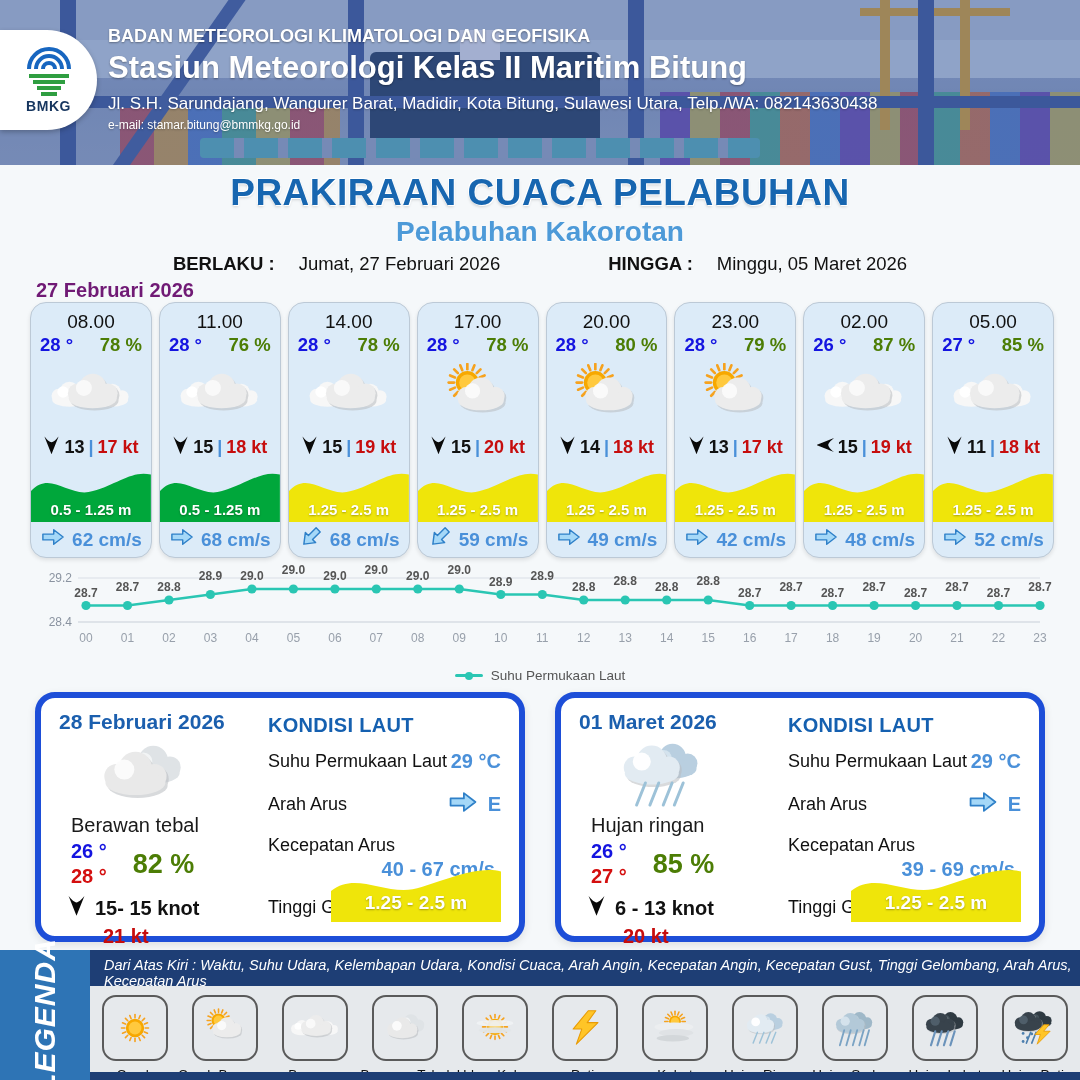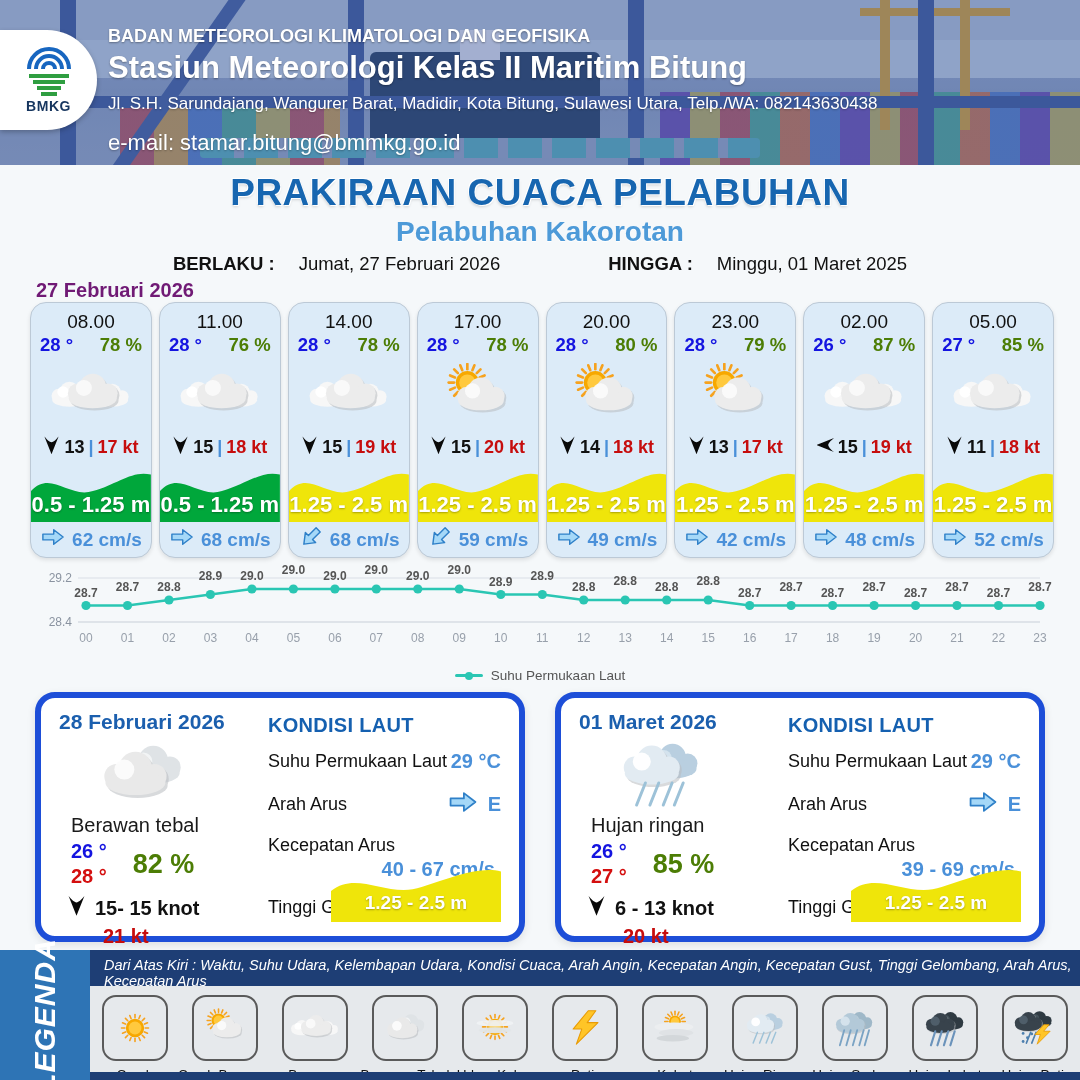--- a/index.html
+++ b/index.html
@@ -10,21 +10,21 @@
   .hdr{position:absolute;left:0;top:0;width:1080px;height:165px;overflow:hidden;
        background:linear-gradient(180deg,#a8bcd2 0%,#93a9c4 55%,#9db0c6 100%);}
   .hdr .sky{position:absolute;left:0;top:0;right:0;height:40px;background:#b9cbdb;}
   .hdr .sea{position:absolute;left:0;top:40px;right:0;height:38px;background:#c6d9e4;}
   .hdr .deco{position:absolute;}
   .hdr .overlay{position:absolute;inset:0;background:rgba(60,82,158,0.40);}
   .hdr-text{position:absolute;left:108px;top:26px;color:#fff;z-index:5;}
   .hdr-agency{font-size:18px;font-weight:bold;text-shadow:0 1px 2px rgba(0,0,0,.35);}
   .hdr-station{font-size:31px;font-weight:bold;margin-top:3px;text-shadow:0 1px 2px rgba(0,0,0,.35);}
   .hdr-address{font-size:17px;margin-top:8px;text-shadow:0 1px 2px rgba(0,0,0,.3);}
-  .hdr-email{font-size:22px;margin-top:16px;text-shadow:0 1px 2px rgba(0,0,0,.3);}
+  .hdr-email{font-size:12px;margin-top:4px;text-shadow:0 1px 2px rgba(0,0,0,.3);}
   .logo{position:absolute;left:0;top:30px;width:97px;height:100px;background:#fff;
         border-radius:0 50px 50px 0;z-index:6;display:flex;flex-direction:column;
         align-items:center;justify-content:center;box-shadow:0 2px 5px rgba(0,0,0,.25);}
   .logo-name{font-size:14px;font-weight:bold;color:#16355e;letter-spacing:.5px;margin-top:1px;}
 
   
   .main-title{position:absolute;left:0;top:172px;width:100%;text-align:center;
       font-size:37px;font-weight:800;color:#1766b0;letter-spacing:.5px;
       text-shadow:1px 1px 0 #fff,-1px -1px 0 #fff,0 2px 3px rgba(0,0,0,.15);}
   .sub-title{position:absolute;left:0;top:216px;width:100%;text-align:center;
@@ -46,21 +46,21 @@
   .card-th .t{color:#1414e0;}
   .card-th .h{color:#4c7d05;}
   .card-icon{height:78px;display:flex;align-items:center;justify-content:center;}
   .card-wind{display:flex;align-items:center;justify-content:center;gap:4px;height:30px;
              font-size:18px;font-weight:bold;color:#111;}
   .card-wind .sep{color:#4a90d9;font-weight:bold;}
   .card-wind .gust{color:#c60d0d;}
   .card-wave{position:relative;height:62px;margin-top:auto;}
   .card-wave svg{position:absolute;inset:0;width:100%;height:100%;}
   .wave-label{position:absolute;bottom:4px;left:0;width:100%;text-align:center;color:#fff;
-              font-weight:bold;font-size:22px;text-shadow:0 1px 2px rgba(0,0,0,.3);}
+              font-weight:bold;font-size:15px;text-shadow:0 1px 2px rgba(0,0,0,.3);}
   .card-current{height:36px;display:flex;align-items:center;justify-content:center;gap:6px;
                 font-weight:bold;font-size:19px;color:#4a90d9;}
 
   
   .chart{position:absolute;left:28px;right:28px;top:562px;height:100px;}
   .chart svg{width:100%;height:100%;}
   .chart-legend{position:absolute;left:0;top:668px;width:100%;display:flex;align-items:center;
                 justify-content:center;gap:8px;font-size:13.5px;color:#555;}
   .lg-marker{position:relative;width:28px;height:8px;display:inline-block;}
   .lg-line{position:absolute;left:0;top:2.5px;width:28px;height:3px;background:#2ac6b3;border-radius:2px;}
@@ -154,21 +154,21 @@
     </div>
   </div>
 
   <div class="main-title">PRAKIRAAN CUACA PELABUHAN</div>
   <div class="sub-title">Pelabuhan Kakorotan</div>
   <div class="validity">
     <b>BERLAKU :</b>
     <span>Jumat, 27 Februari 2026</span>
     <span class="gap"></span>
     <b>HINGGA :</b>
-    <span>Minggu, 01 Maret 2025</span>
+    <span>Minggu, 05 Maret 2026</span>
   </div>
 
   <div class="fdate">27 Februari 2026</div>
 
   <div class="cards" id="cards">
   <div class="card">
     <div class="card-time">08.00</div>
     <div class="card-th">
       <span class="t">28 °</span>
       <span class="h">78 %</span>

